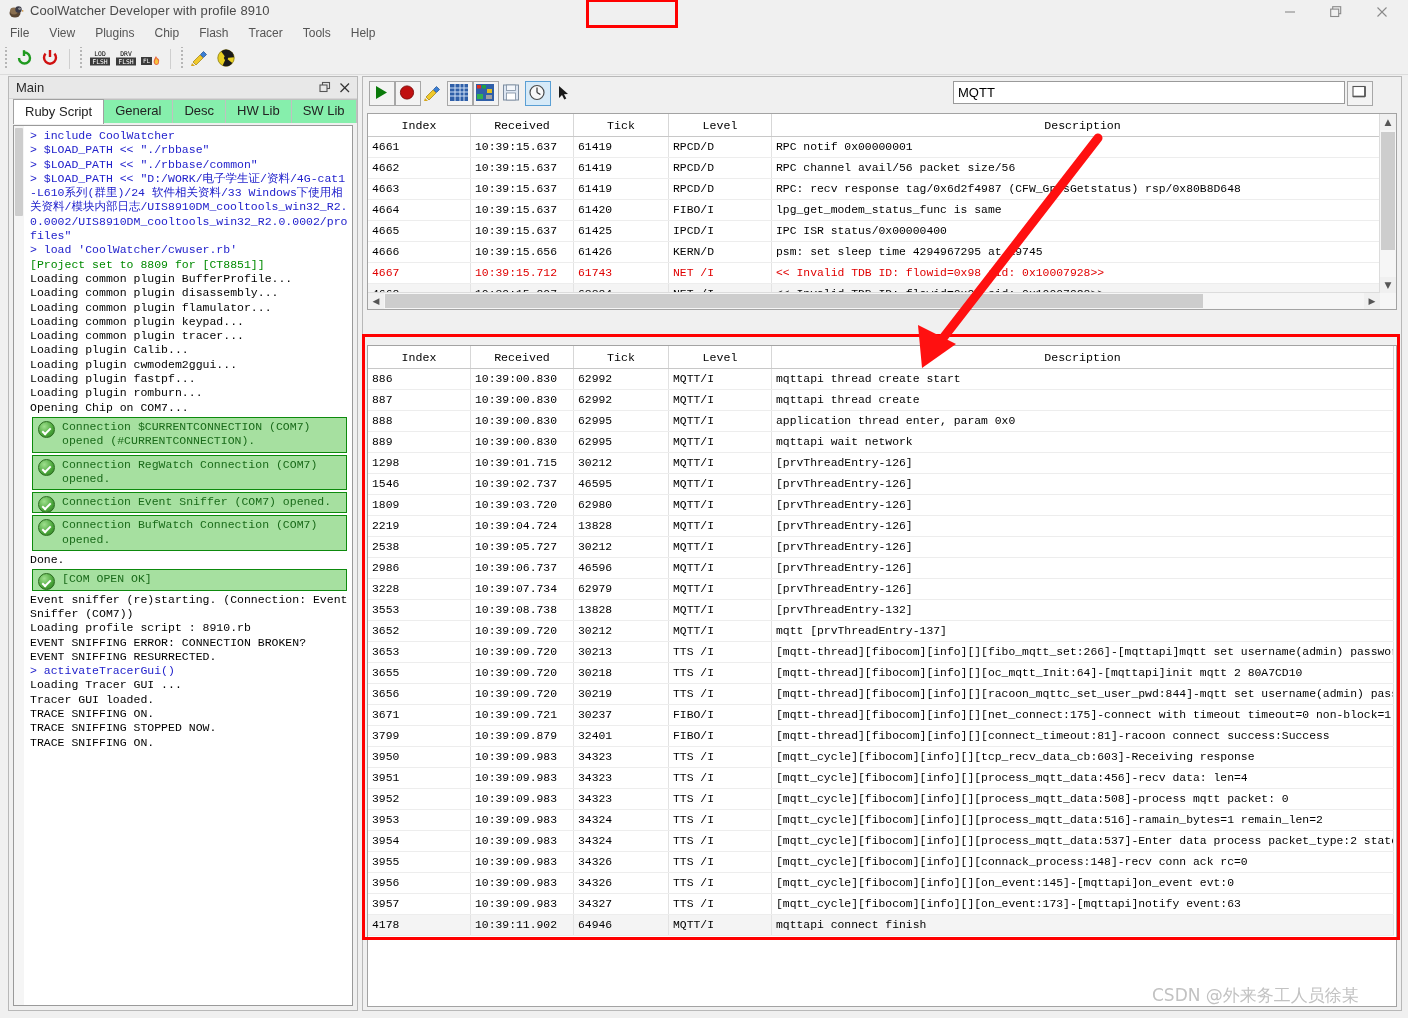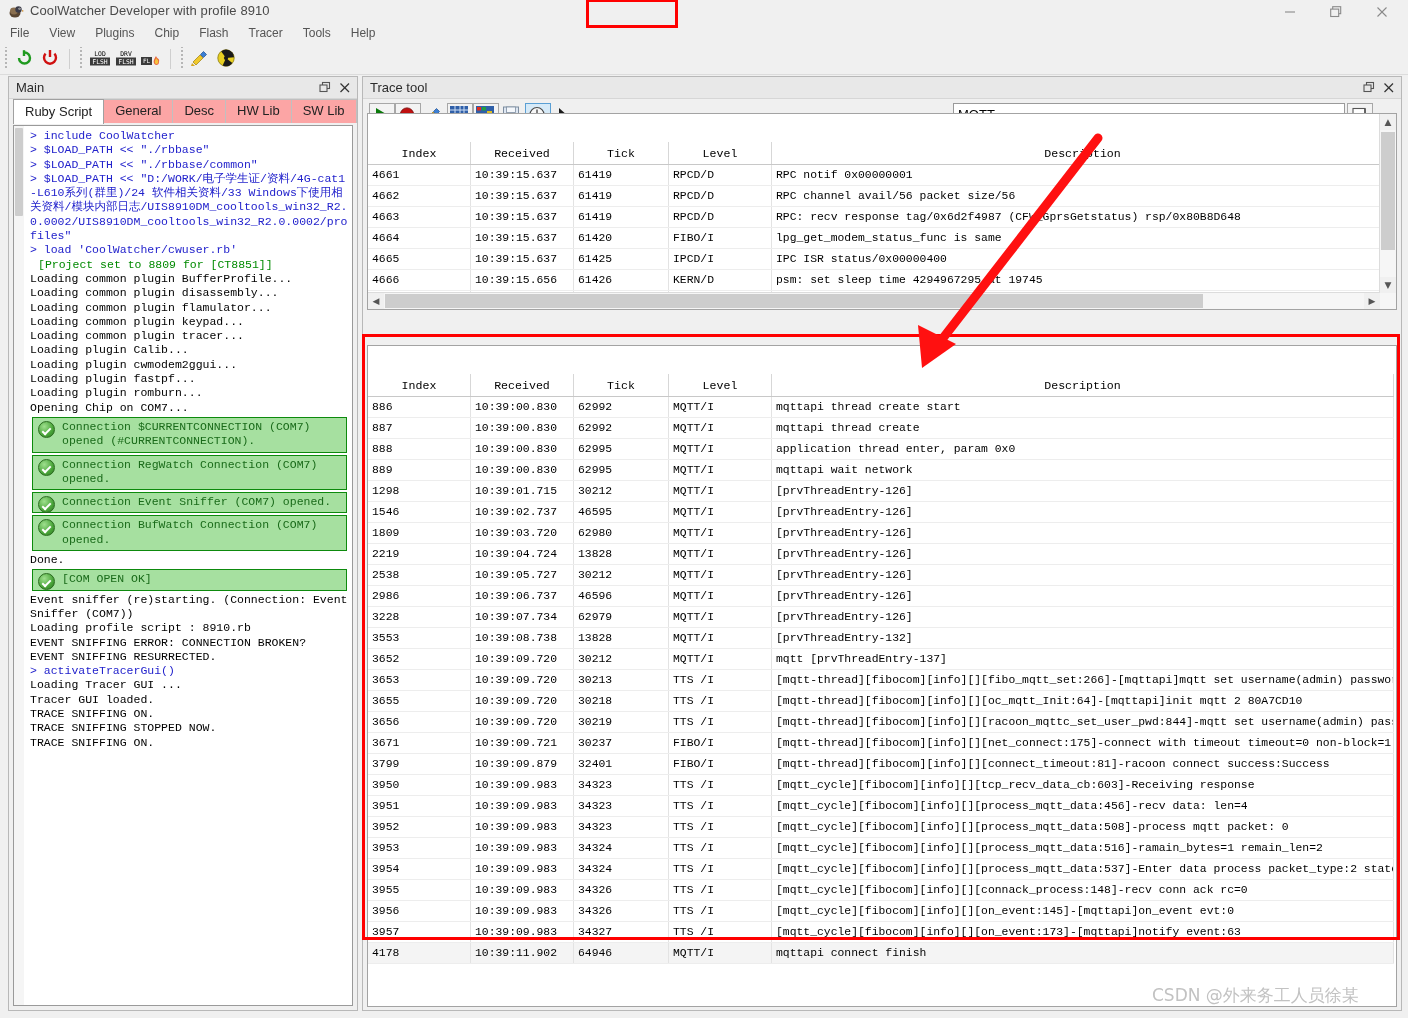--- a/index.html
+++ b/index.html
@@ -37,29 +37,29 @@
   .panel{position:absolute;background:#f0f0f0;border:1px solid #b8b8b8;}
   .panel-title{height:22px;background:#e8e8e8;border-bottom:1px solid #d6d6d6;
                font-size:13px;color:#2b2b2b;padding:3px 0 0 7px;box-sizing:border-box;position:relative;}
   .panel-tools{position:absolute;right:4px;top:3px;}
   .ptool{display:inline-block;width:16px;height:16px;position:relative;cursor:default;vertical-align:top;}
 
   
   #leftpanel{left:8px;top:76px;width:348px;height:933px;}
   .tabs{height:24px;background:#f0f0f0;position:relative;padding-left:4px;}
   .tab{float:left;height:23px;line-height:22px;padding:0 11px;font-size:13px;color:#222;
-       background:#fca5a5;border:1px solid #c0c0c0;border-bottom:none;margin-right:-1px;cursor:default;}
+       background:#86efac;border:1px solid #c0c0c0;border-bottom:none;margin-right:-1px;cursor:default;}
   .tab.active{background:#fff;border-color:#a0a0a0;height:24px;line-height:23px;position:relative;z-index:3;text-align:right;}
   .console{position:absolute;left:4px;top:48px;right:4px;bottom:4px;background:#fff;
            border:1px solid #9a9a9a;overflow:hidden;}
   .console-inner{padding:3px 4px 0 5px;
       font-family:"Liberation Mono","DejaVu Sans Mono",monospace;font-size:11.5px;line-height:14.3px;}
   .cl{white-space:pre-wrap;word-break:break-all;color:#000;}
   .cl.blue{color:#2222cc;}
-  .cl.green{color:#008a00;margin-left:8px;}
+  .cl.green{color:#008a00;}
   .okbox{border:1.5px solid #0d8a0d;background:#a6e0a0;margin:2px 1px 2px 2px;padding:2px 3px 3px 3px;
          color:#1a6b1a;position:relative;min-height:16px;box-sizing:border-box;}
   .okbox .txt{display:block;padding-left:26px;white-space:pre-wrap;word-break:break-word;font-family:Liberation Mono, monospace;}
   .okicon{position:absolute;left:5px;top:3px;width:15px;height:15px;border-radius:50%;
           background:radial-gradient(circle at 35% 30%, #9fe08e 0%, #4aa53a 60%, #2e7a22 100%);
           border:1px solid #2a6b1f;}
   .okicon:after{content:"";position:absolute;left:3px;top:6px;width:7px;height:3px;
           border-left:2px solid #fff;border-bottom:2px solid #fff;transform:rotate(-45deg);}
   
   .lscroll{position:absolute;left:0;top:0;width:10px;height:100%;background:#f5f5f5;}
@@ -91,21 +91,21 @@
   .vbar .arrow.up{top:0;} .vbar .arrow.dn{bottom:0;}
   .vbar .thumb{position:absolute;left:1px;width:14px;background:#cdcdcd;}
   .hbar{position:absolute;left:0;right:16px;bottom:0;height:16px;background:#f6f6f6;border-top:1px solid #dcdcdc;}
   .hbar .arrow{position:absolute;top:0;width:16px;height:16px;background:#f0f0f0;}
   .hbar .arrow.lt{left:0;} .hbar .arrow.rt{right:0;}
   .hbar .thumb{position:absolute;top:1px;height:14px;background:#cdcdcd;}
   .sb-gl{position:absolute;left:50%;top:50%;transform:translate(-50%,-50%);
          font-size:9px;color:#555;font-family:"DejaVu Sans",sans-serif;line-height:1;}
 
   table.trace{border-collapse:collapse;width:1011px;table-layout:fixed;
-     font-family:"Liberation Mono","DejaVu Sans Mono",monospace;font-size:11.4px;margin-top:28px;}
+     font-family:"Liberation Mono","DejaVu Sans Mono",monospace;font-size:11.4px;}
   table.trace th{height:20px;font-weight:normal;font-size:11.6px;text-align:center;
      border-right:1px solid #d7d7d7;border-bottom:1px solid #c8c8c8;background:#fff;color:#000;}
   table.trace td{height:20px;border-right:1px solid #e3e3e3;border-bottom:1px solid #ededed;
      padding:0 0 0 4px;white-space:nowrap;overflow:hidden;color:#000;}
   table.trace tr.alt td{background:#f4f4f4;}
   table.trace tr.red td{color:#e00000;}
   .c-idx{width:100px;} .c-rcv{width:100px;} .c-tick{width:92px;} .c-lvl{width:100px;} .c-desc{width:619px;}
   th.c-desc{text-align:center;}
   td.c-desc{border-right:none;}
 
@@ -302,37 +302,20 @@
           <div class="cl">Loading Tracer GUI ...</div>
           <div class="cl">Tracer GUI loaded.</div>
           <div class="cl">TRACE SNIFFING ON.</div>
           <div class="cl">TRACE SNIFFING STOPPED NOW.</div>
           <div class="cl">TRACE SNIFFING ON.</div>
         </div>
     </div>
   </div>
 
   <div class="panel" id="rightpanel">
-    <div class="panel-title">
-      <span>Trace tool</span>
-      <span class="panel-tools">
-        <span class="ptool">
-          <svg width="16" height="16" viewBox="0 0 16 16">
-            <rect x="5.5" y="2.5" width="7" height="6" fill="none" stroke="#555" stroke-width="1.1"></rect>
-            <rect x="3" y="5" width="7" height="6.5" fill="#e8e8e8" stroke="#555" stroke-width="1.1"></rect>
-          </svg>
-        </span>
-        <span class="ptool">
-          <svg width="16" height="16" viewBox="0 0 16 16">
-            <line x1="3.5" y1="3.5" x2="12" y2="12" stroke="#333" stroke-width="1.3"></line>
-            <line x1="12" y1="3.5" x2="3.5" y2="12" stroke="#333" stroke-width="1.3"></line>
-          </svg>
-        </span>
-      </span>
-    </div>
 
     <div class="ttoolbar">
       <div class="tt-btn" style="left:6px;">
         <svg width="22" height="21" viewBox="0 0 22 21">
             <path d="M6 4 L17 10.5 L6 17 Z" fill="#0a7a0a"></path>
           </svg>
       </div>
       <div class="tt-btn" style="left:32px;">
         <svg width="22" height="21" viewBox="0 0 22 21">
             <circle cx="11" cy="10.5" r="6.6" fill="#c01010" stroke="#7a0808" stroke-width="0.9"></circle>

